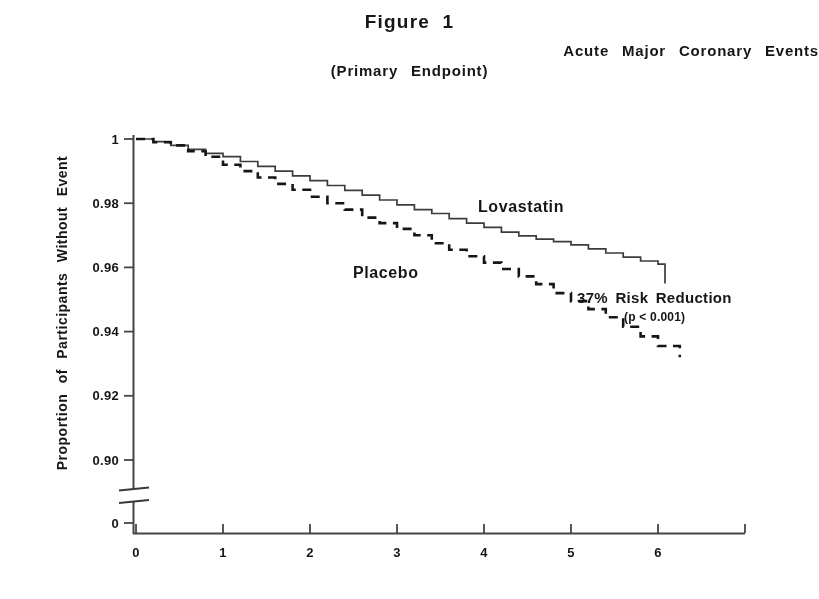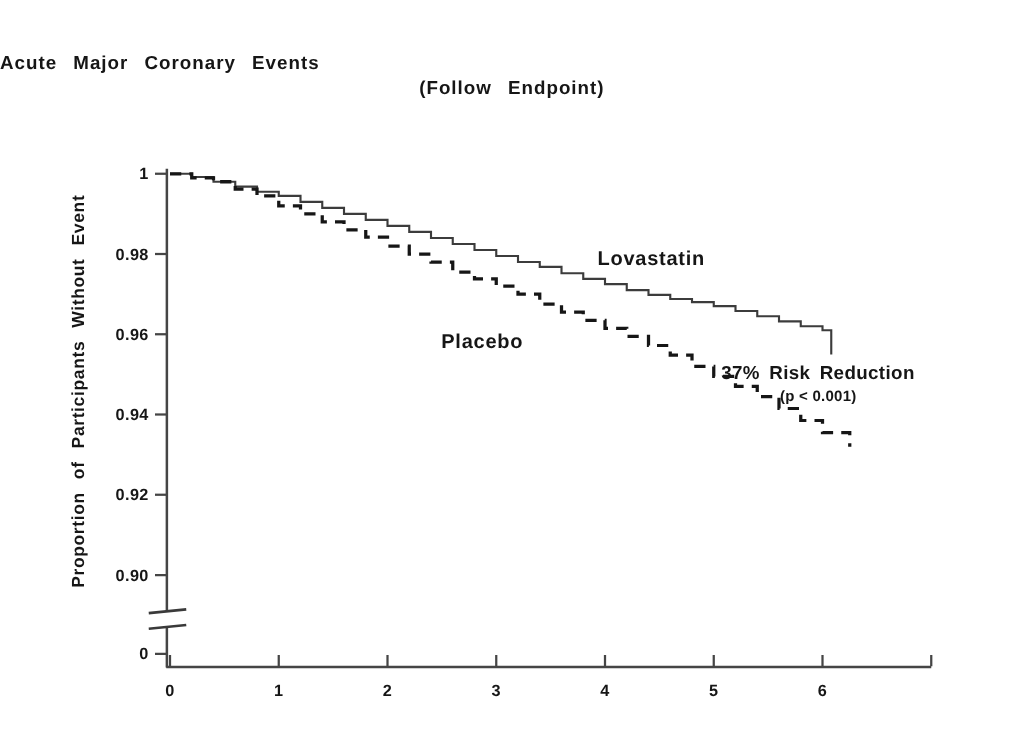--- a/index.html
+++ b/index.html
@@ -5,21 +5,21 @@
   html,body{margin:0;padding:0;background:#ffffff;}
   .fig{
     position:relative;width:819px;height:599px;background:#fff;
     font-family:"Liberation Sans",sans-serif;color:#161616;overflow:hidden;
   }
   .fig-title{
     position:absolute;left:0;width:819px;top:11px;text-align:center;
     font-size:19px;font-weight:bold;letter-spacing:1.2px;word-spacing:6px;
   }
   .fig-sub1{
-    position:absolute;left:0;width:819px;top:42px;text-align:left;
+    position:absolute;left:0;width:819px;top:42px;text-align:right;
     font-size:15px;font-weight:bold;letter-spacing:0.8px;word-spacing:8px;
   }
   .fig-sub2{
     position:absolute;left:0;width:819px;top:62px;text-align:center;
     font-size:15px;font-weight:bold;letter-spacing:0.8px;word-spacing:8px;
   }
   .y-axis-label{
     position:absolute;left:62px;top:313px;
     transform:translate(-50%,-50%) rotate(-90deg);
     font-size:14px;font-weight:bold;white-space:nowrap;
@@ -40,22 +40,23 @@
   .tick-line{stroke:#454545;stroke-width:1.8;fill:none;}
   .break-line{stroke:#3a3a3a;stroke-width:2.2;fill:none;}
   .curve-solid{stroke:#3c3c3c;stroke-width:1.7;fill:none;}
   .curve-dashed{stroke:#161616;stroke-width:2.6;fill:none;stroke-dasharray:9 6.5;}
 </style>
 </head>
 <body>
 
 <div class="fig">
 
+  <div class="fig-title">Figure 1</div>
   <div class="fig-sub1">Acute Major Coronary Events</div>
-  <div class="fig-sub2">(Follow Endpoint)</div>
+  <div class="fig-sub2">(Primary Endpoint)</div>
 
   <svg width="819" height="599" viewBox="0 0 819 599">
 
     <g>
       <line class="axis-line" x1="133.5" y1="135" x2="133.5" y2="489"></line>
       <line class="axis-line" x1="133.5" y1="501.5" x2="133.5" y2="534"></line>
       <line class="break-line" x1="119" y1="490.5" x2="149" y2="487.5"></line>
       <line class="break-line" x1="119" y1="503" x2="149" y2="500"></line>
     </g>
     <g>

